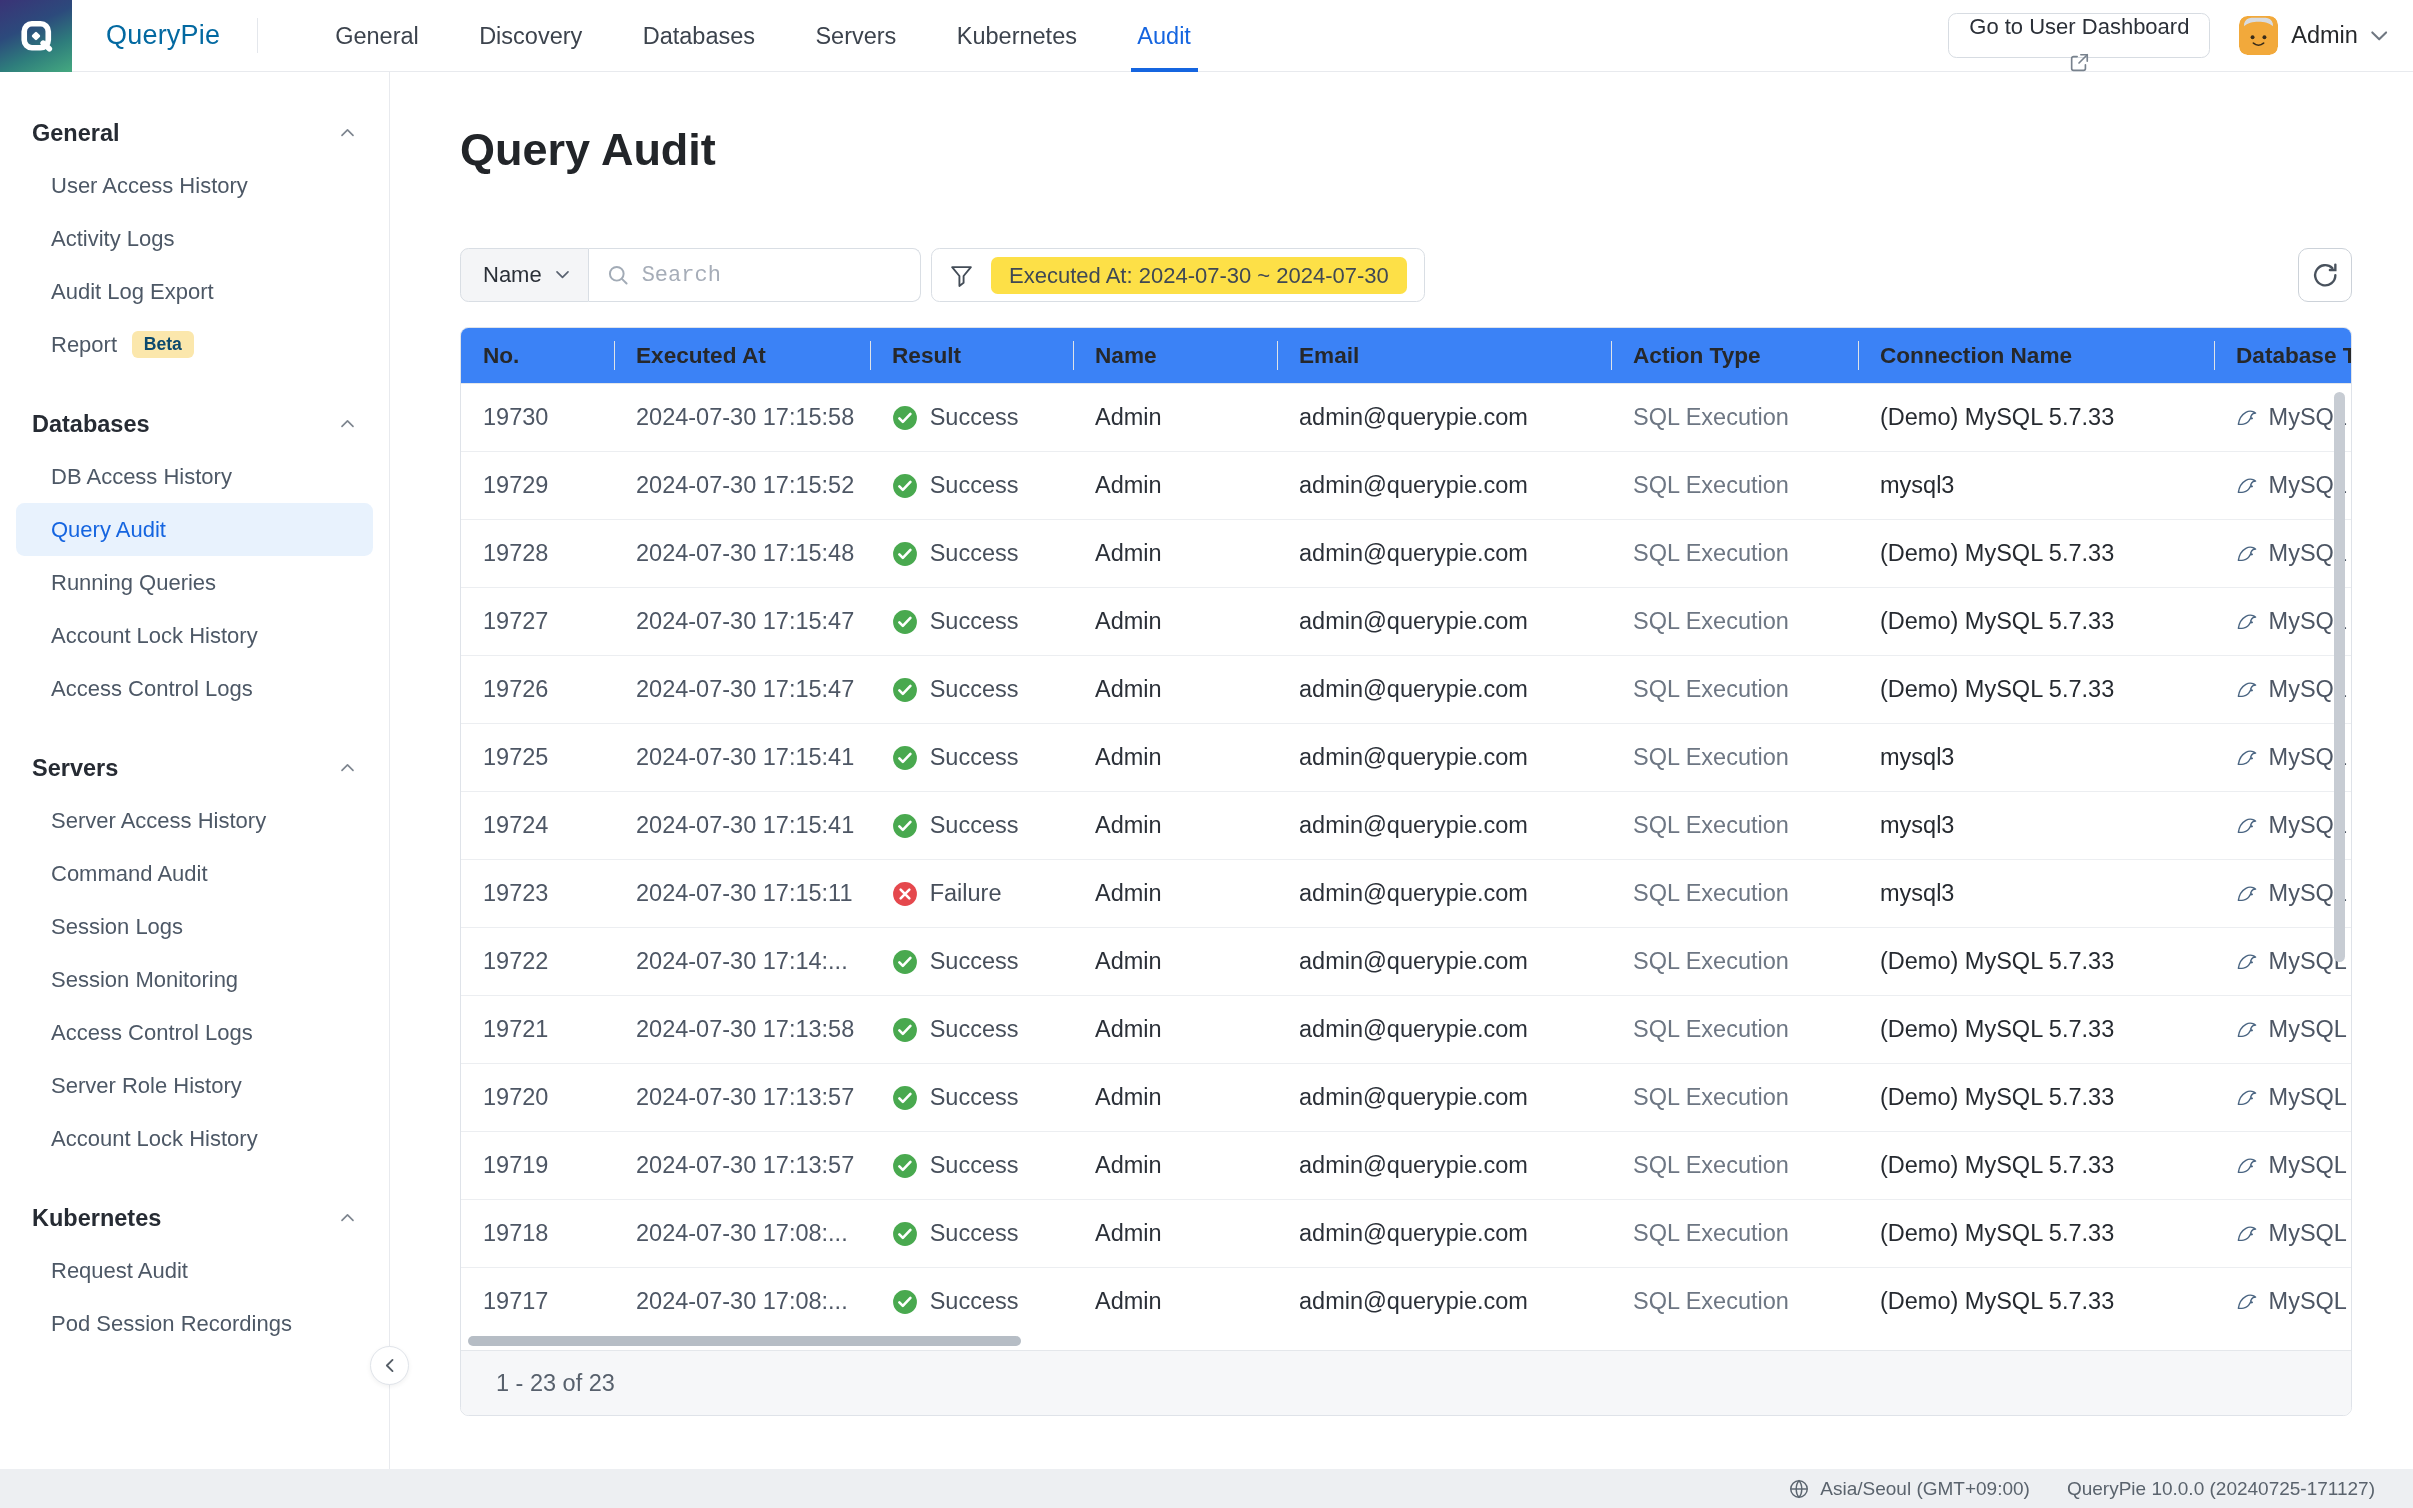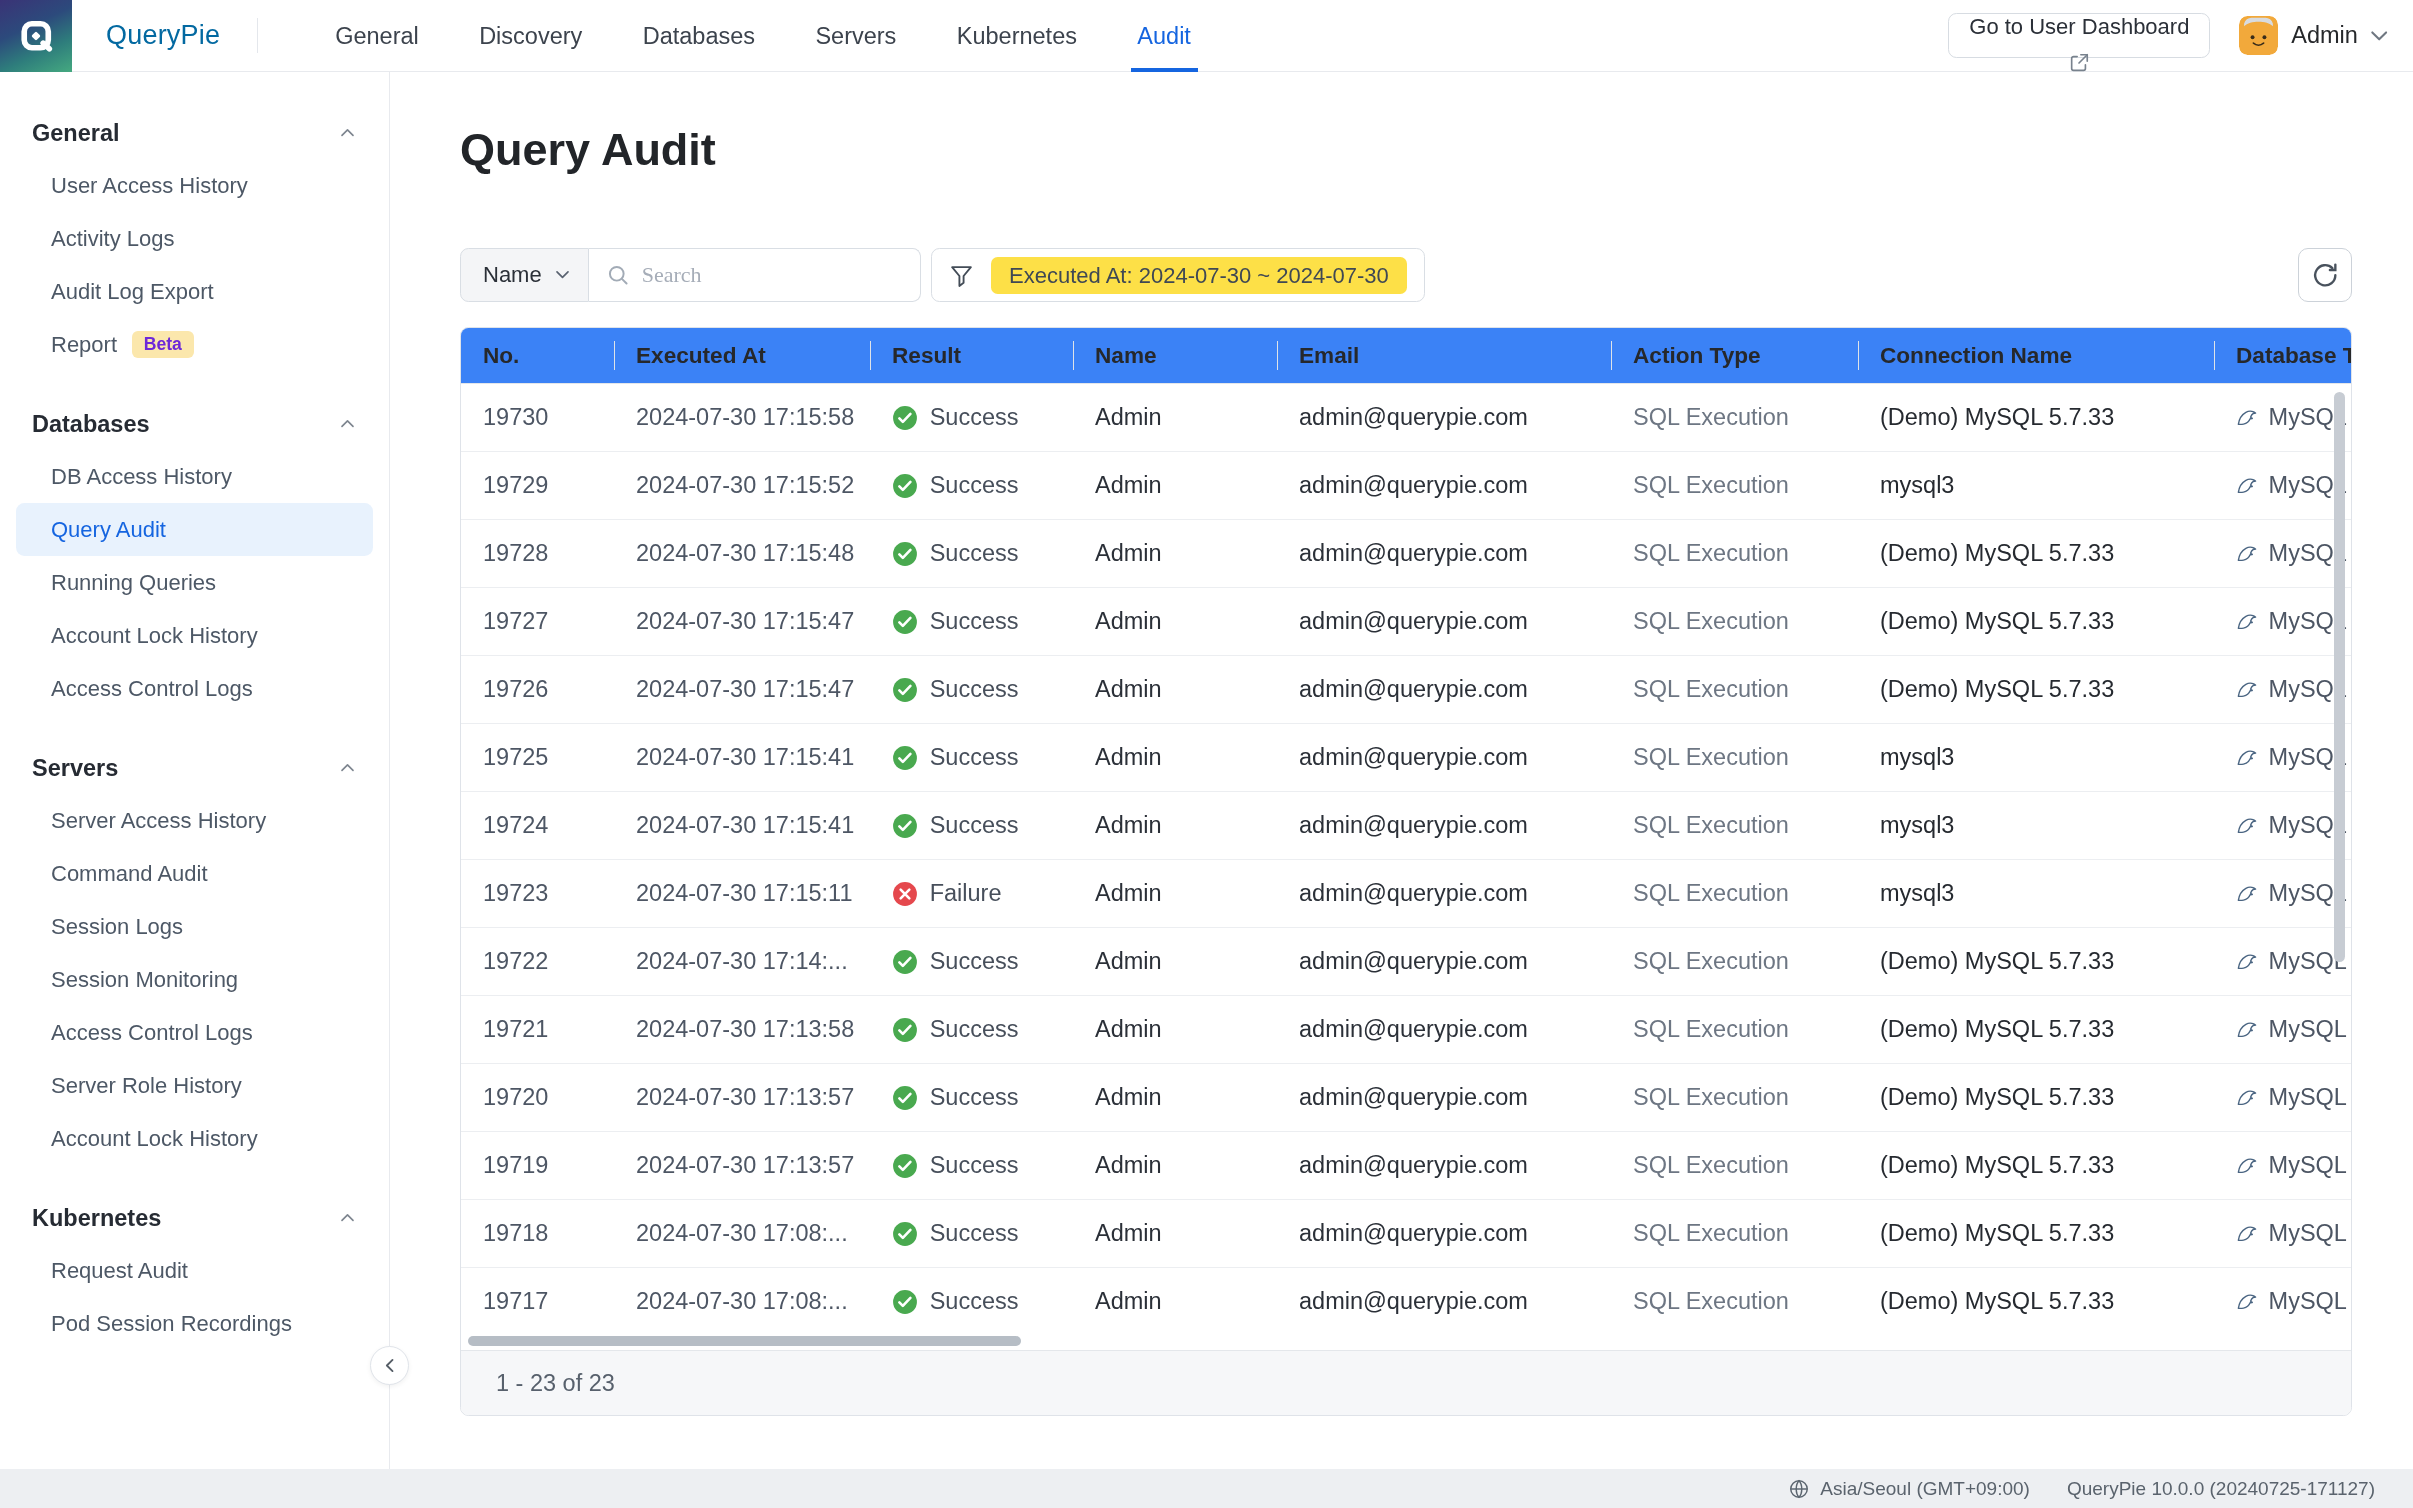--- a/index.html
+++ b/index.html
@@ -30,35 +30,35 @@
   .sidebar { position:absolute; left:0; top:72px; width:390px; height:1397px; background:#fff;
     border-right:0.8px solid #e8eaee; padding-top:35px; z-index:20; }
   .side-section { margin-bottom:27px; }
   .side-header { height:52px; display:flex; align-items:center; justify-content:space-between;
     padding:0 34px 0 32px; font-size:23.5px; font-weight:700; color:#262b33; cursor:pointer; }
   .side-item { position:relative; height:53px; display:flex; align-items:center;
     padding-left:51px; font-size:22px; color:#4d5866; cursor:pointer; }
   .side-item.active { margin:0 16px; padding-left:35px; background:#e8f2fd; border-radius:8.4px;
     color:#1565e0; font-weight:500; }
   .beta-badge { display:inline-block; margin-left:15px; padding:3.4px 11.7px; background:#fbe7ac;
-    color:#6d28d9; font-size:17.6px; font-weight:600; border-radius:5.9px; }
+    color:#0c4a6e; font-size:17.6px; font-weight:600; border-radius:5.9px; }
   .collapse-btn { position:absolute; left:370px; top:1346px; width:39px; height:39px; border-radius:50%;
     background:#fff; border:0.8px solid #e0e4ea; box-shadow:0 1.7px 5px rgba(0,0,0,.06);
     display:flex; align-items:center; justify-content:center; cursor:pointer; z-index:25; }
 
   
   .main { position:absolute; left:390px; top:72px; width:2024px; height:1397px; background:#fff; }
   .page-title { position:absolute; left:70px; top:52px; font-size:45px; font-weight:700; color:#222529; }
   .controls { position:absolute; left:70px; top:176px; width:1892px; height:54px; display:flex; align-items:center; }
   .field-select { display:flex; align-items:center; gap:13.4px; height:54px; padding:0 18.4px 0 22px;
     background:#f4f5f7; border:0.8px solid #d9dee4; border-radius:8.4px 0 0 8.4px; font-size:22px; color:#2b3038; cursor:pointer; }
   .search-box { display:flex; align-items:center; gap:11.7px; width:332px; height:54px; padding:0 17px;
     background:#fff; border:0.8px solid #d9dee4; border-left:none; border-radius:0 8.4px 8.4px 0; }
   .search-box input { border:none; outline:none; font-size:22px; color:#b91c1c; width:251px;
-    font-family:Liberation Serif, serif; background:transparent; }
+    font-family:Liberation Mono, monospace; background:transparent; }
   .search-box input::placeholder { color:#a6adb8; }
   .filter-box { display:flex; align-items:center; gap:17px; margin-left:9.2px; height:54px; padding:0 17px;
     border:0.8px solid #d9dee4; border-radius:8.4px; background:#fff; cursor:pointer; }
   .filter-chip { height:37px; line-height:37px; padding:0 18.4px; background:#fde047; border-radius:6.7px;
     font-size:22px; color:#3f4854; white-space:nowrap; }
   .refresh-btn { margin-left:auto; width:54px; height:54px; border:0.8px solid #ccd2d9; border-radius:10px;
     background:#fff; display:flex; align-items:center; justify-content:center; cursor:pointer; }
 
   
   .table-card { position:absolute; left:70px; top:255px; width:1892px; height:1089px;

